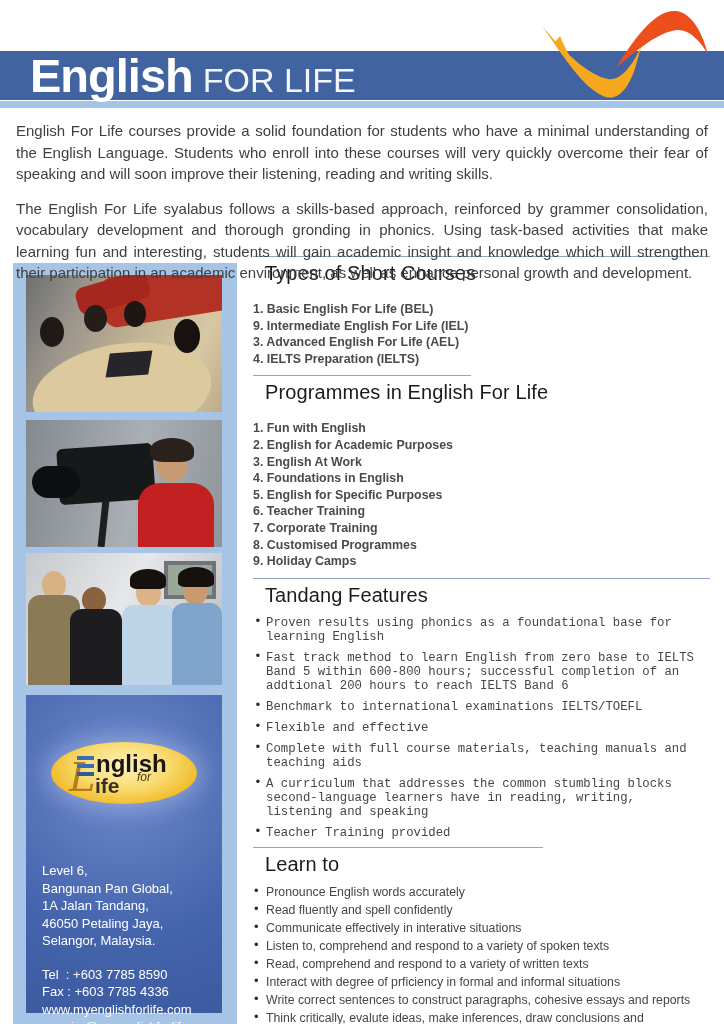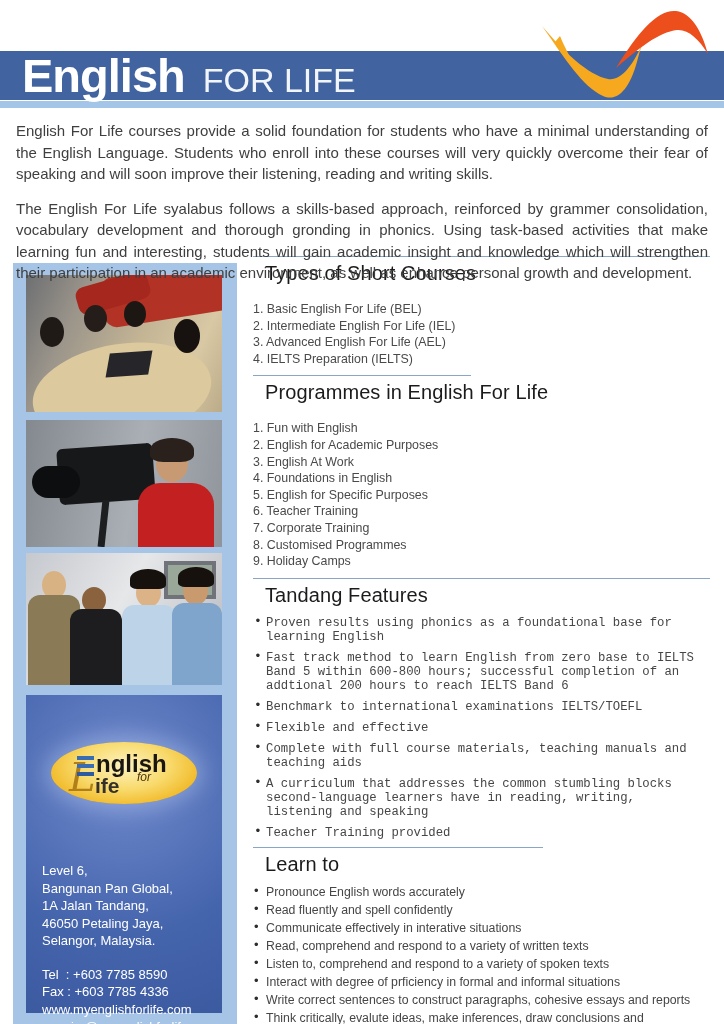--- a/index.html
+++ b/index.html
@@ -5,21 +5,21 @@
   * { margin:0; padding:0; box-sizing:border-box; }
   html,body { background:#888; }
   #page {
     position:relative; width:724px; height:1024px; margin:0 auto;
     background:#ffffff; overflow:hidden;
     font-family:"Liberation Sans", sans-serif; color:#454545;
   }
   
   .band { position:absolute; left:0; top:51px; width:724px; height:49px; background:#41639f; z-index:1; }
   .stripe { position:absolute; left:0; top:101px; width:724px; height:7px; background:#a3c6e8; z-index:1; }
-  .brand { position:absolute; left:22px; top:48px; z-index:3; display:flex; align-items:baseline; gap:18px; white-space:nowrap; }
+  .brand { position:absolute; left:30px; top:48px; z-index:3; display:flex; align-items:baseline; gap:10px; white-space:nowrap; }
   .brand .main { font-size:47px; font-weight:bold; color:#fff; letter-spacing:-1px; }
   .brand .sub  { font-size:34px; font-weight:normal; color:#f2f6fb; letter-spacing:0px; }
   .swoosh { position:absolute; right:0; top:0; width:194px; height:122px; z-index:4; }
   
   .intro { position:absolute; left:16px; top:120px; width:692px; z-index:2; }
   .intro p { font-size:15px; line-height:21.5px; color:#3f3f3f; text-align:justify; margin-bottom:13px; }
   
   .sidebar { position:absolute; left:13px; top:263px; width:224px; height:761px; background:#a5c4e6; }
   .photo { position:relative; margin-left:13px; width:196px; overflow:hidden; }
   .photo .sh { position:absolute; }
@@ -44,21 +44,21 @@
   .logo-oval .ife { position:absolute; left:44px; top:32px; font-size:21px; font-weight:bold; color:#35302b; }
   .addr { margin:58px 0 16px 16px; }
   .addr div, .cont div { font-size:13px; line-height:17.5px; white-space:pre; }
   .cont { margin:12px 0 0 16px; }
   
   .main-col { position:absolute; left:253px; top:250px; width:457px; }
   hr.rule { border:0; border-top:1px solid #8aa6c6; margin:6px 0 5px; }
   hr.s218 { width:218px; margin-left:0; margin-right:auto; }
   hr.s290 { width:290px; margin-left:0; margin-right:auto; }
   h2.sec { font-size:20px; font-weight:normal; color:#1b1b1b; margin:3px 12px 9px; letter-spacing:0.1px; }
-  ol.plain { list-style:none; margin:16px 0 8px 0; }
+  ol.plain { list-style:none; margin:16px 0 8px 0;font-weight:bold; }
   ol.plain li { font-size:12.4px; color:#4a4a4a; line-height:16.6px; }
   ul.bullets { list-style:none; margin:2px 0 6px 0; }
   ul.bullets li { position:relative; padding-left:13px; font-size:12.3px; color:#464646; line-height:14px; }
   ul.bullets li::before { content:"\2022"; position:absolute; left:1px; top:-1px; font-size:13px; color:#2d2d2d; }
   ul.uf li { margin-bottom:7px; max-width:452px;font-family:Liberation Mono, monospace; }
   ul.lt li { margin-bottom:4px; max-width:452px; }
   ul.lt li.narrow { max-width:408px; }
   .entry-title { font-size:13.5px; font-weight:bold; color:#1b1b1b; margin-top:3px; }
   .entry-value { font-size:12.4px; color:#000000; margin:3px 0 11px; }
 </style>
@@ -143,21 +143,21 @@
       </div>
     </div>
   </div>
 
   <div class="main-col">
 
     <hr class="rule">
     <h2 class="sec">Types of Short Courses</h2>
     <ol class="plain">
       <li>1. Basic English For Life (BEL)</li>
-      <li>2. Intermediate English For Life (IEL)</li>
+      <li>9. Intermediate English For Life (IEL)</li>
       <li>3. Advanced English For Life (AEL)</li>
       <li>4. IELTS Preparation (IELTS)</li>
     </ol>
 
     <hr class="rule s218">
     <h2 class="sec">Programmes in English For Life</h2>
     <ol class="plain">
       <li>1. Fun with English</li>
       <li>2. English for Academic Purposes</li>
       <li>3. English At Work</li>
@@ -180,22 +180,22 @@
       <li>A curriculum that addresses the common stumbling blocks second-language learners have in reading, writing, listening and speaking</li>
       <li>Teacher Training provided</li>
     </ul>
 
     <hr class="rule s290">
     <h2 class="sec">Learn to</h2>
     <ul class="bullets lt">
       <li>Pronounce English words accurately</li>
       <li>Read fluently and spell confidently</li>
       <li>Communicate effectively in interative situations</li>
+      <li>Listen to, comprehend and respond to a variety of spoken texts</li>
       <li>Read, comprehend and respond to a variety of written texts</li>
-      <li>Listen to, comprehend and respond to a variety of spoken texts</li>
       <li>Interact with degree of prficiency in formal and informal situations</li>
       <li>Write correct sentences to construct paragraphs, cohesive essays and reports</li>
       <li class="narrow">Think critically, evalute ideas, make inferences, draw conclusions and predict outcomes</li>
     </ul>
 
     <hr class="rule s290">
     <div class="entry-title">Entry Requirements:</div>
     <div class="entry-value">College Placement Test</div>
 
   </div>

